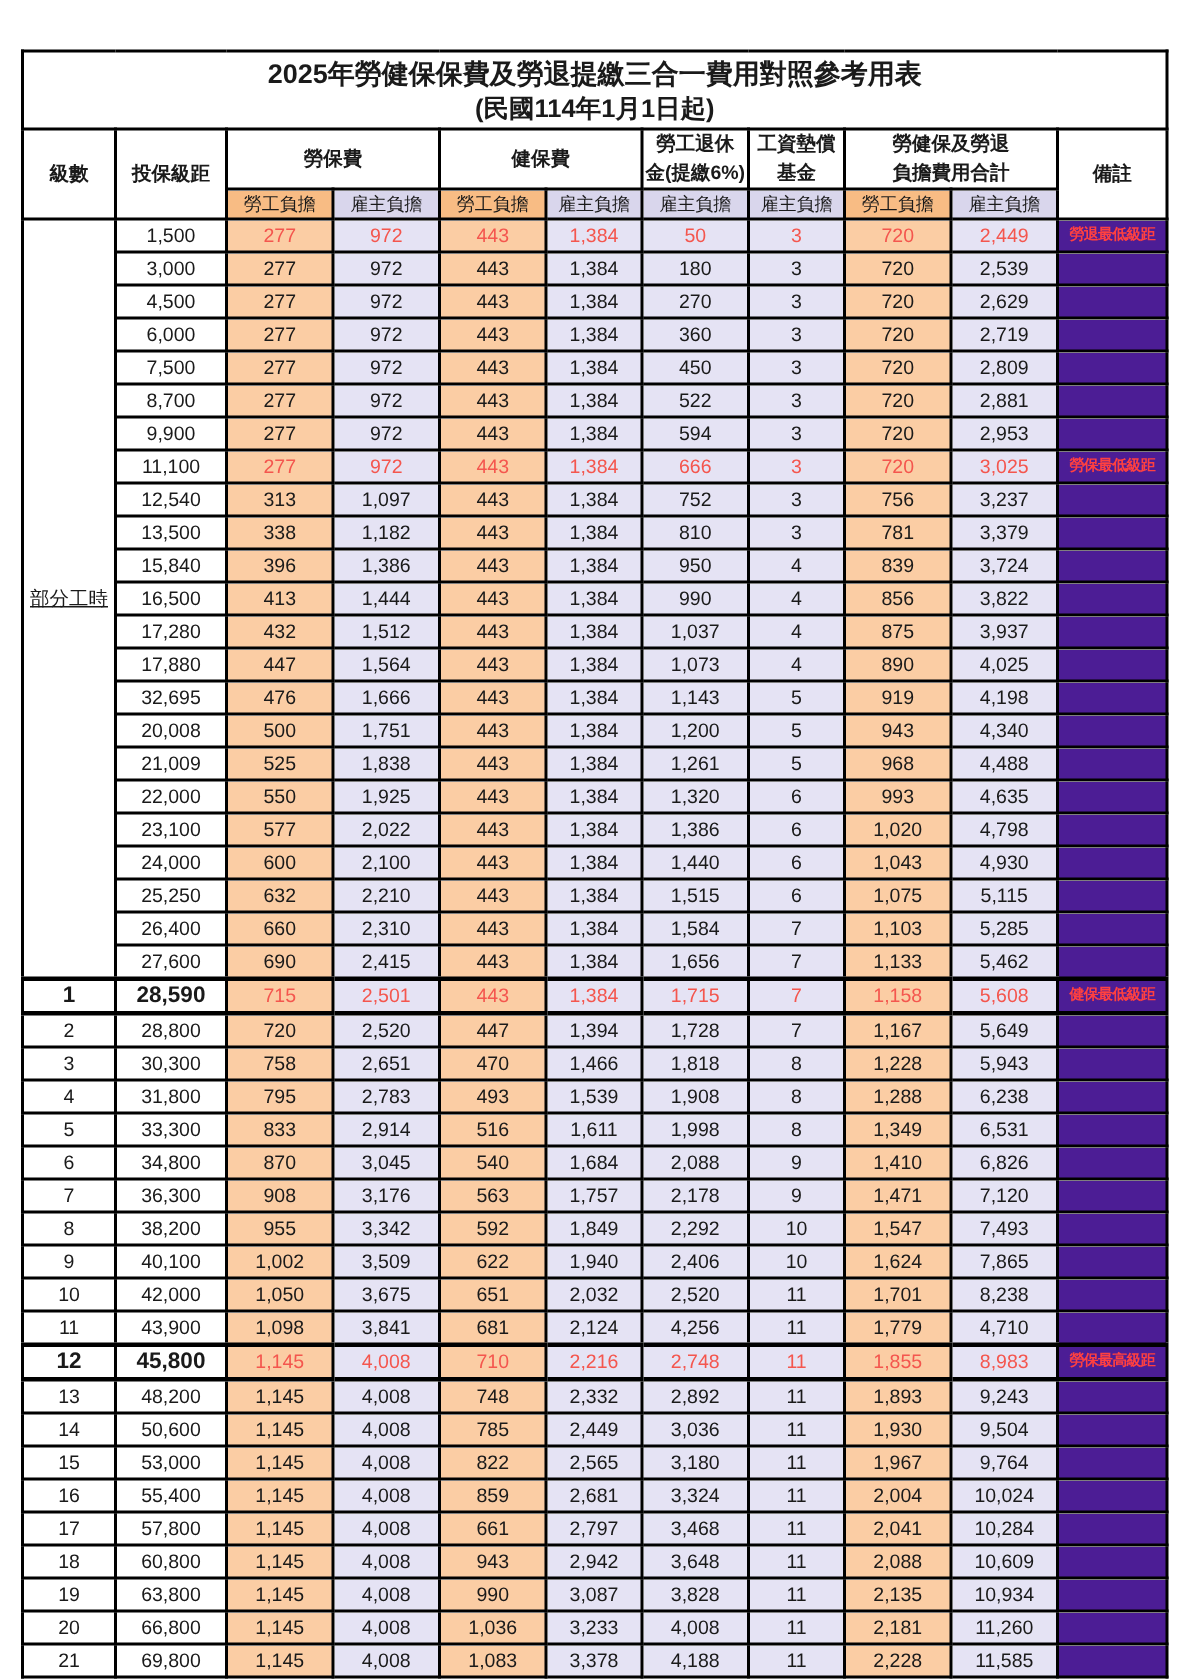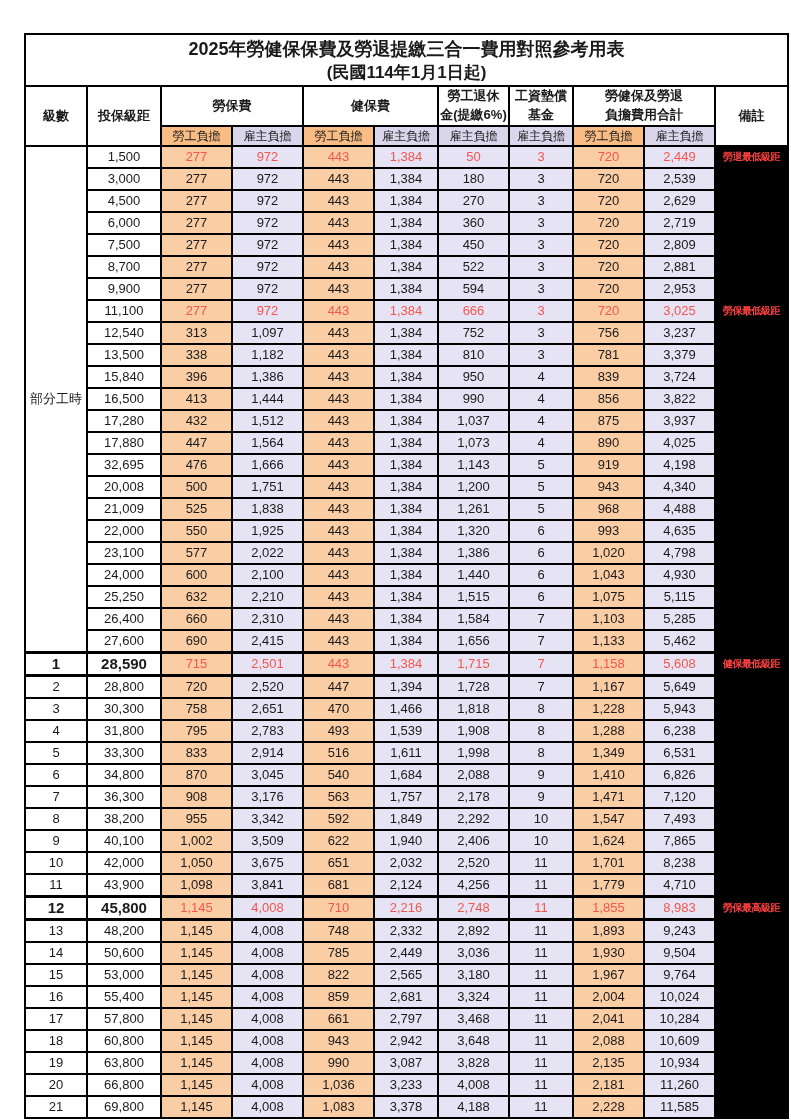--- a/index.html
+++ b/index.html
@@ -7,40 +7,40 @@
     --orange-data:#fbcda4;
     --lav-head:#d9d6ec;
     --lav-data:#e5e3f4;
     --red-num:#f4564e;
     --red-rmk:#ff4040;
     --border:#000;
   }
   *{box-sizing:border-box;margin:0;padding:0;}
   html,body{width:791px;background:#fff;font-family:"Liberation Sans","DejaVu Sans",sans-serif;}
   body{height:1120px;overflow:hidden;}
-  .sheet{padding:33px 14px 0 24px;}
+  .sheet{padding:33px 14px 0 14px;}
   table{border-collapse:collapse;table-layout:fixed;width:763px;}
   td,th{border:2px solid var(--border);text-align:center;vertical-align:middle;
         font-size:13px;color:#1a1a1a;overflow:hidden;white-space:nowrap;padding:0;}
   
   .title-cell{height:52px;background:#fff;}
   .title-main{font-size:18px;font-weight:bold;line-height:1.5;}
   .title-sub{font-size:17px;font-weight:bold;line-height:1.2;}
   
   .h1 td,.h1 th{height:40px;font-weight:bold;background:#fff;font-size:13px;line-height:1.45;}
   .h2 td{height:18px;font-weight:normal;font-size:12px;line-height:18px;}
   .sh-or{background:var(--orange-head);}
   .sh-lav{background:var(--lav-head);}
   
   tbody td{height:22px;line-height:20px;}
   .or{background:var(--orange-data);}
   .lav{background:var(--lav-data);}
-  .part-time{background:#fff;font-size:13px;}
+  .part-time{background:#fff;font-size:13px;text-decoration:underline;}
   .lvl,.sal{background:#fff;}
-  .rmk{font-size:10px;font-weight:bold;color:var(--red-rmk);background:#000000;letter-spacing:-0.5px;}
+  .rmk{font-size:10px;font-weight:bold;color:var(--red-rmk);background:#4c1d95;letter-spacing:-0.5px;}
   tr.red .num{color:var(--red-num);}
   tr.hl td{border-top-width:3px;border-bottom-width:3px;}
   tr.hl .lvl,tr.hl .sal{font-weight:bold;font-size:15px;}
 </style>
 </head>
 <body>
 
 <div class="sheet">
   <table>
     <colgroup>

